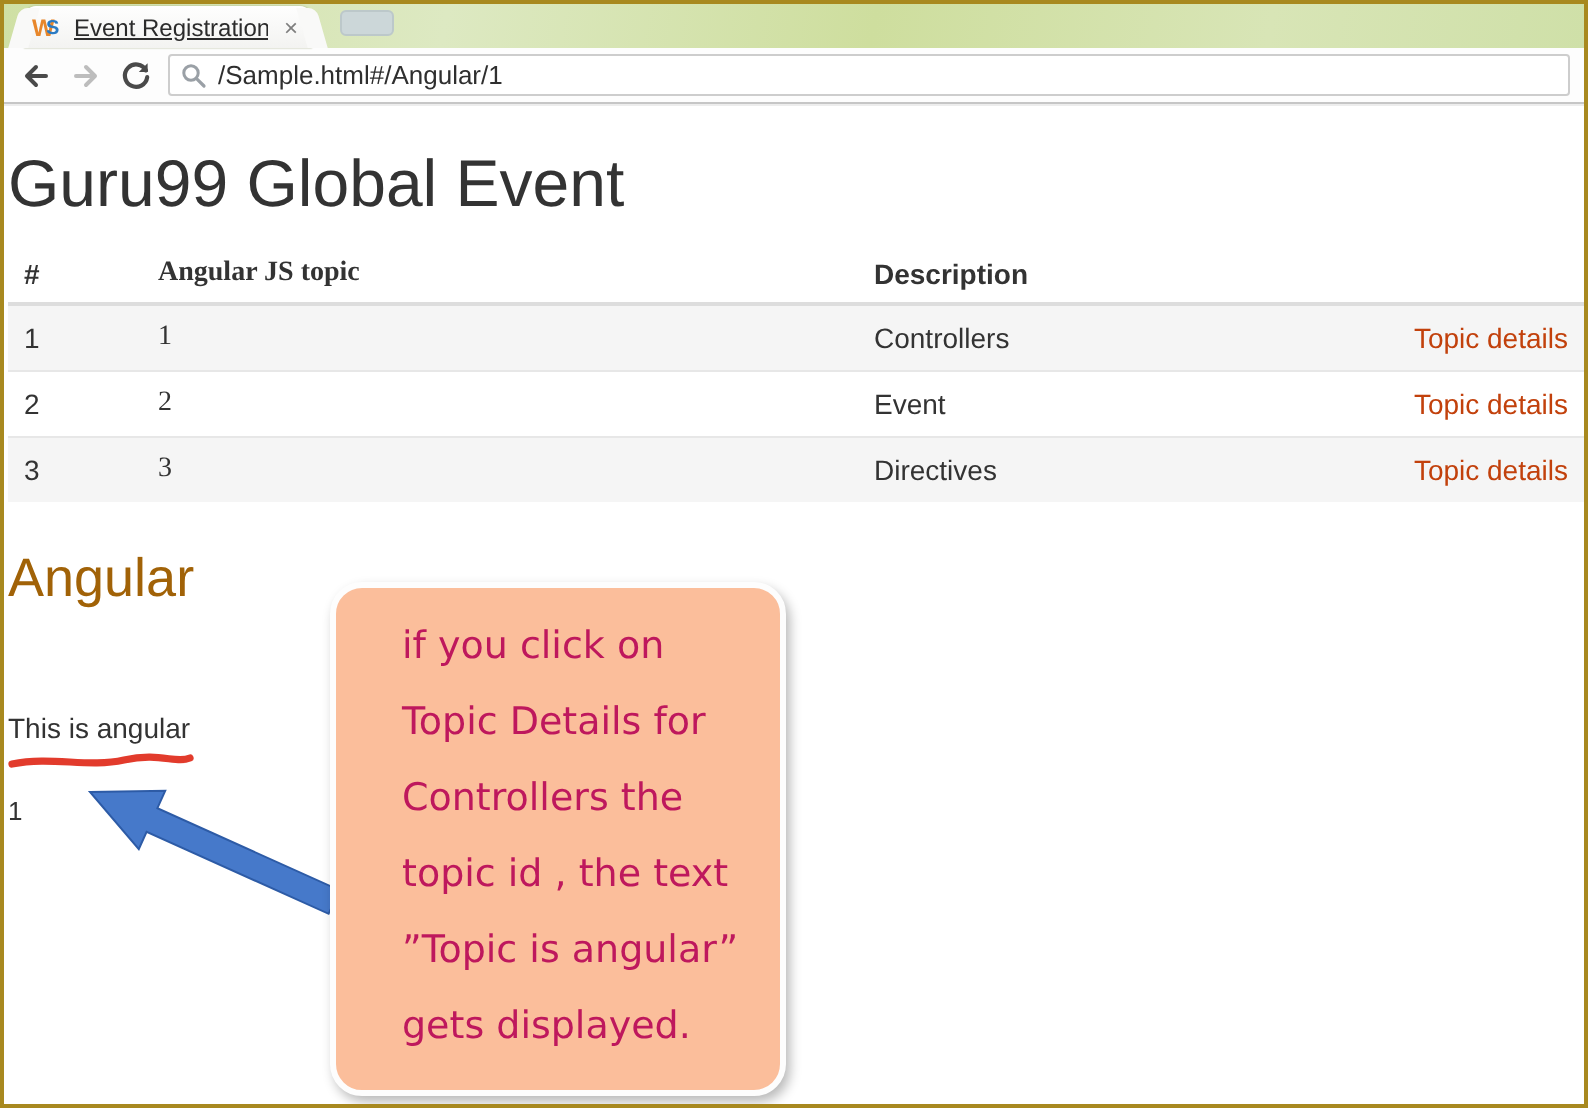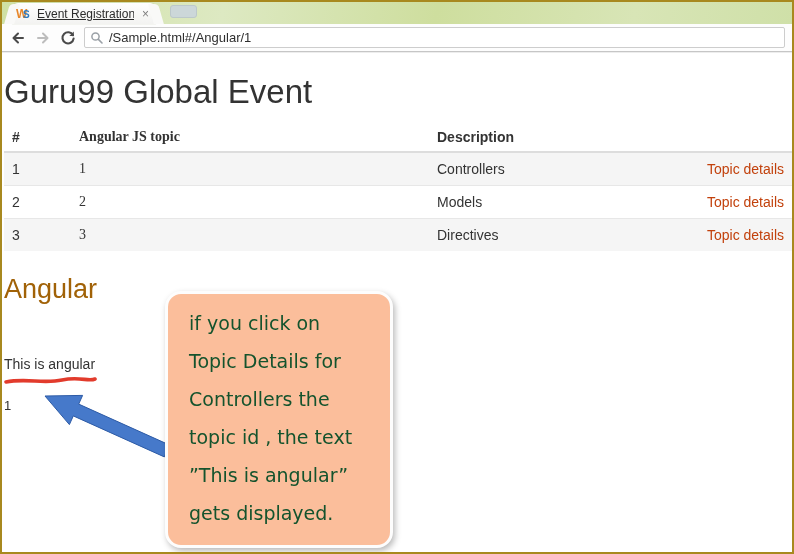--- a/index.html
+++ b/index.html
@@ -48,21 +48,21 @@
   td.col-link a { color:#c2410c; text-decoration:none; }
   .page-h2 { font-size:27px; font-weight:500; color:#a16207; margin:23px 0 0 0; line-height:30px; }
   .detail-text { font-size:14px; color:#333; margin-top:52px; }
   .red-underline { display:block; margin-top:3px; }
   .topic-id { font-size:13px; color:#333; margin-top:12px; }
 
   
   .callout { position:absolute; left:163px; top:289px; width:228px; height:257px;
              background:#FBBE9B; border:3px solid #fdfdfd; border-radius:16px;
              box-shadow:2px 3px 6px rgba(0,0,0,0.28); padding:10px 4px 0 21px; z-index:5; }
-  .callout-line { font-family:"DejaVu Sans", sans-serif; font-size:19px; line-height:38px; color:#14532d; }
+  .callout-line { font-family:"DejaVu Sans", sans-serif; font-size:19px; line-height:38px; color:#be185d;margin-left:12px; }
   .arrow-svg { position:absolute; left:28px; top:380px; z-index:4; }
 </style>
 </head>
 <body>
 
 <div class="browser">
 
   <div class="tab-bar">
     <div class="tab">
       <span class="favicon">
@@ -116,21 +116,21 @@
       <tbody>
         <tr>
           <td class="col-num">1</td>
           <td class="col-topic">1</td>
           <td>Controllers</td>
           <td class="col-link"><a href="#">Topic details</a></td>
         </tr>
         <tr>
           <td class="col-num">2</td>
           <td class="col-topic">2</td>
-          <td>Models</td>
+          <td>Event</td>
           <td class="col-link"><a href="#">Topic details</a></td>
         </tr>
         <tr>
           <td class="col-num">3</td>
           <td class="col-topic">3</td>
           <td>Directives</td>
           <td class="col-link"><a href="#">Topic details</a></td>
         </tr>
       </tbody>
     </table>
@@ -146,17 +146,17 @@
 
   <svg class="arrow-svg" width="150" height="85" viewBox="0 0 150 85">
     <polygon points="15,14 52.6,13.4 48.7,22.1 139.7,63.1 134.3,74.9 43.3,33.9 39.4,42.6" fill="#4679CA" stroke="#2d5ba6" stroke-width="1"></polygon>
   </svg>
 
   <div class="callout">
     <div class="callout-line">if you click on</div>
     <div class="callout-line">Topic Details for</div>
     <div class="callout-line">Controllers the</div>
     <div class="callout-line">topic id , the text</div>
-    <div class="callout-line">”This is angular”</div>
+    <div class="callout-line">”Topic is angular”</div>
     <div class="callout-line">gets displayed.</div>
   </div>
 
 </div>
 
 </body></html>

